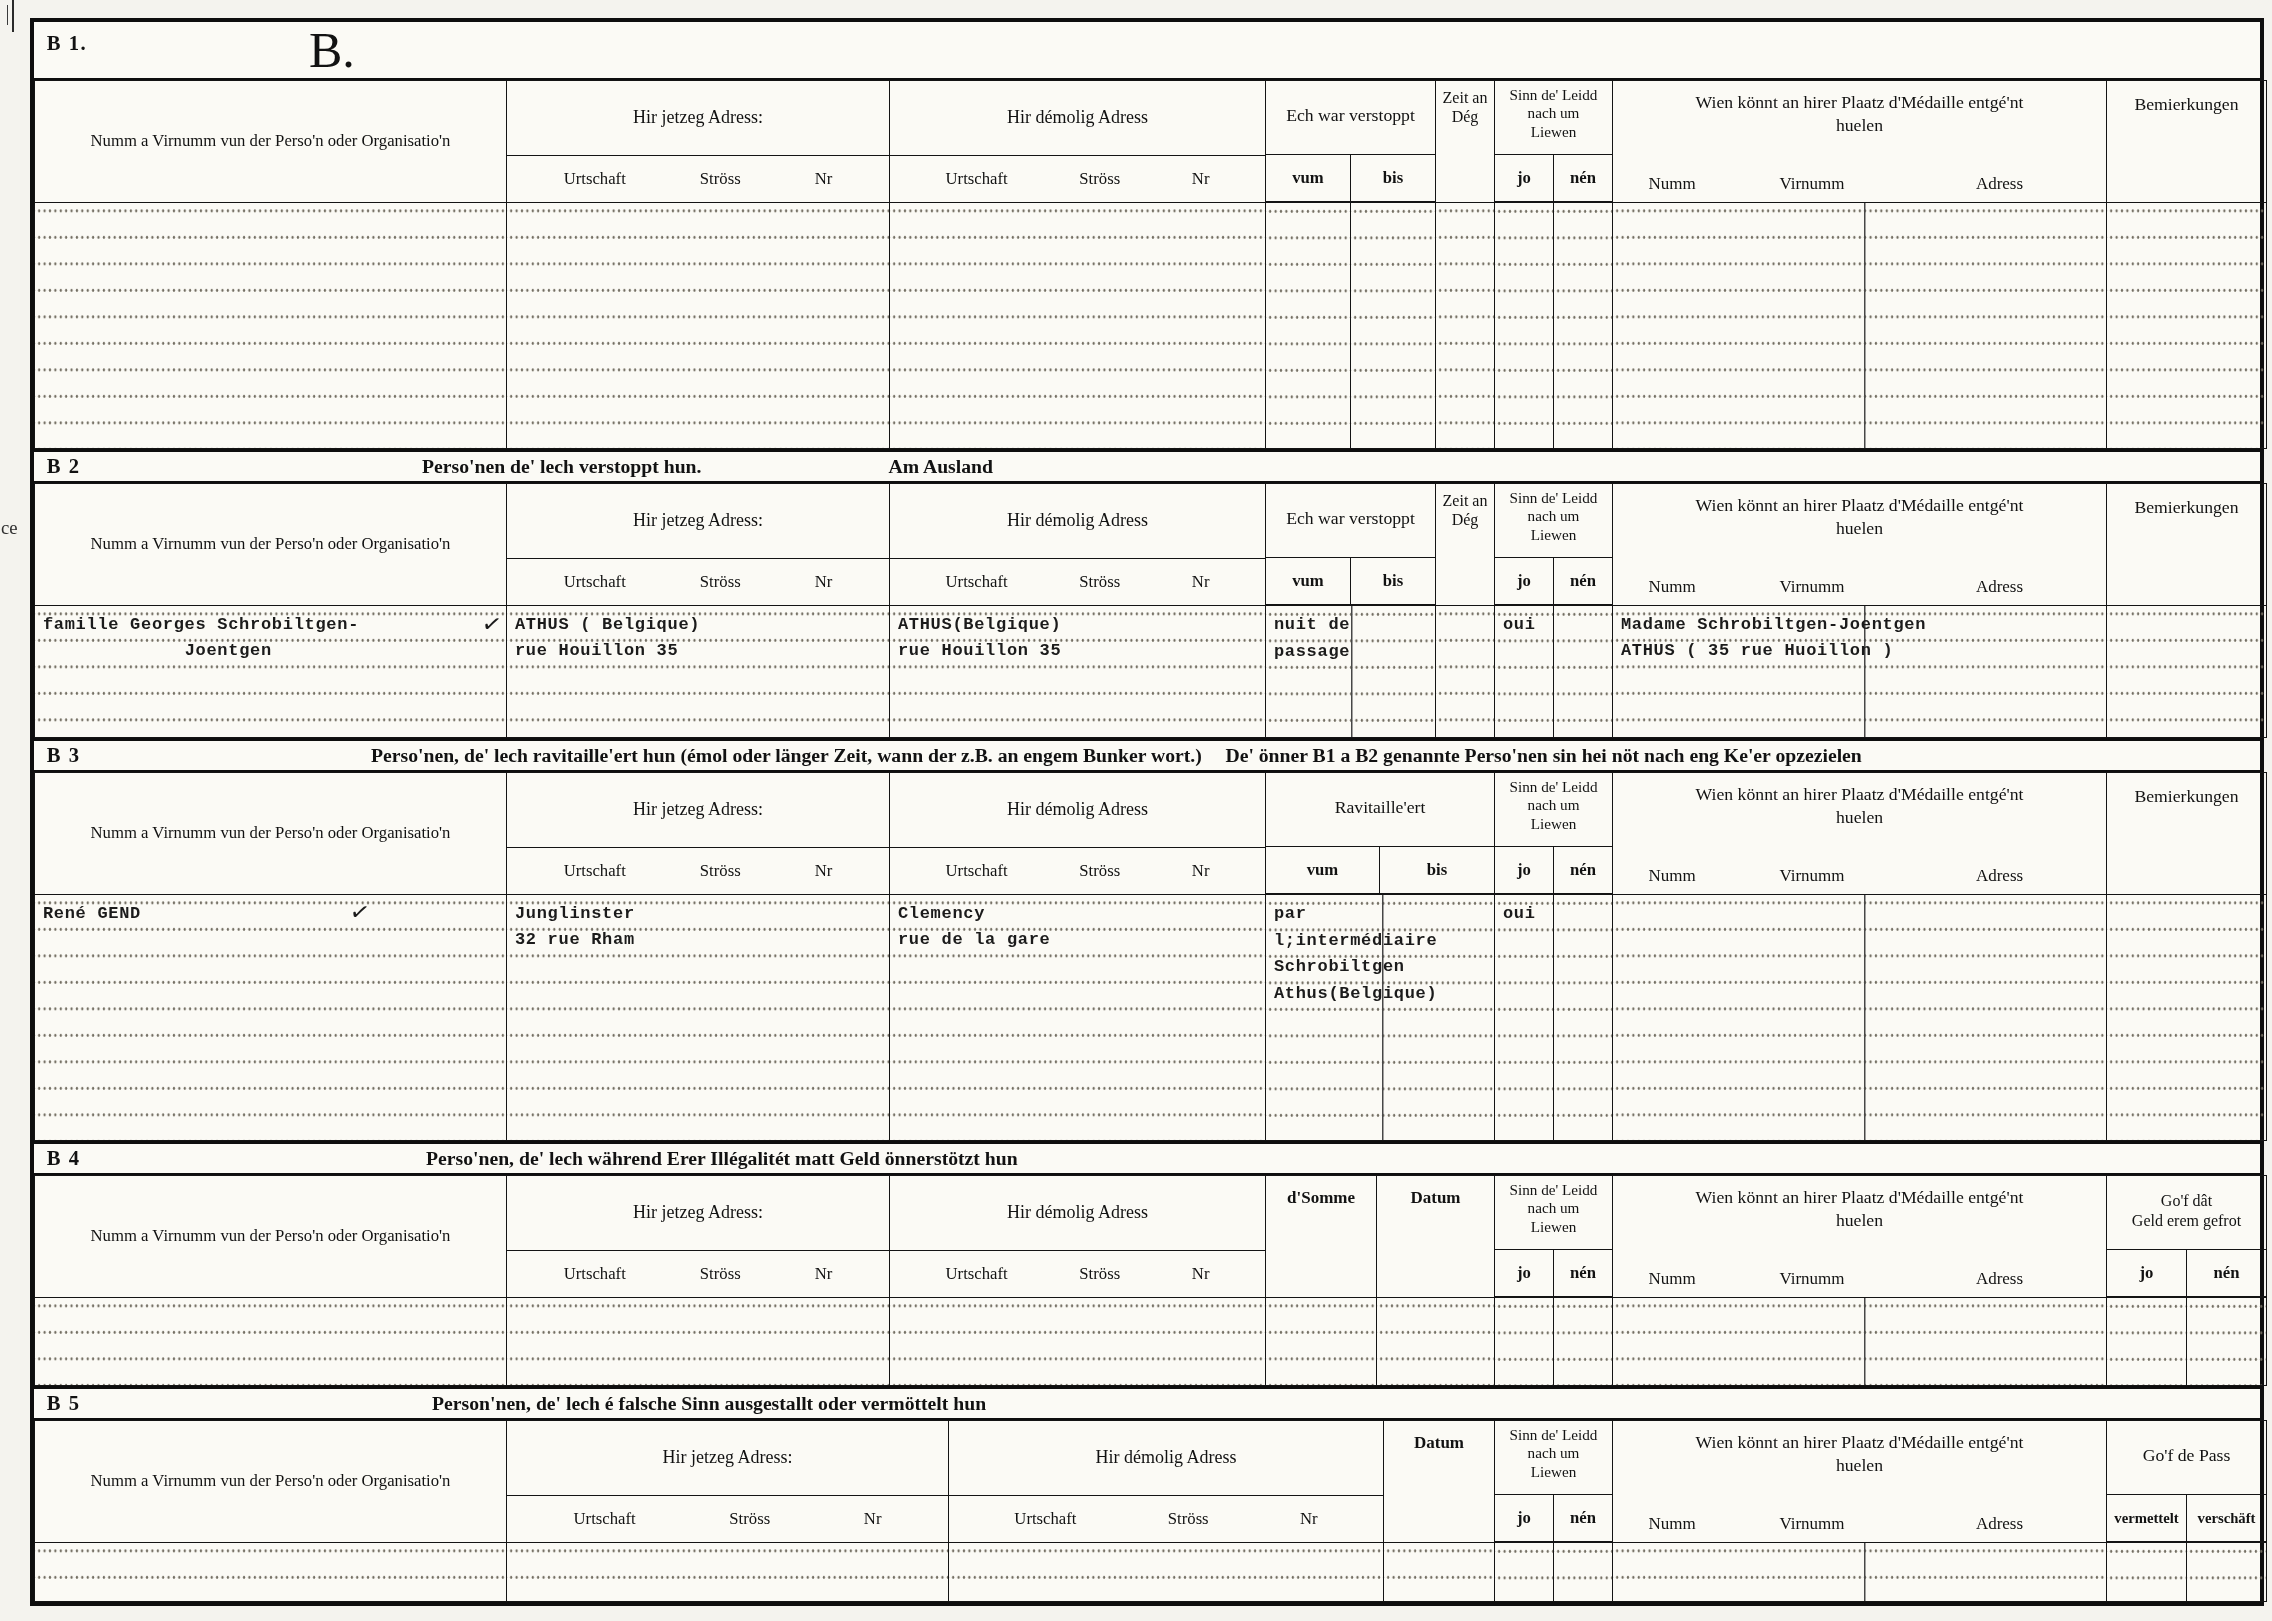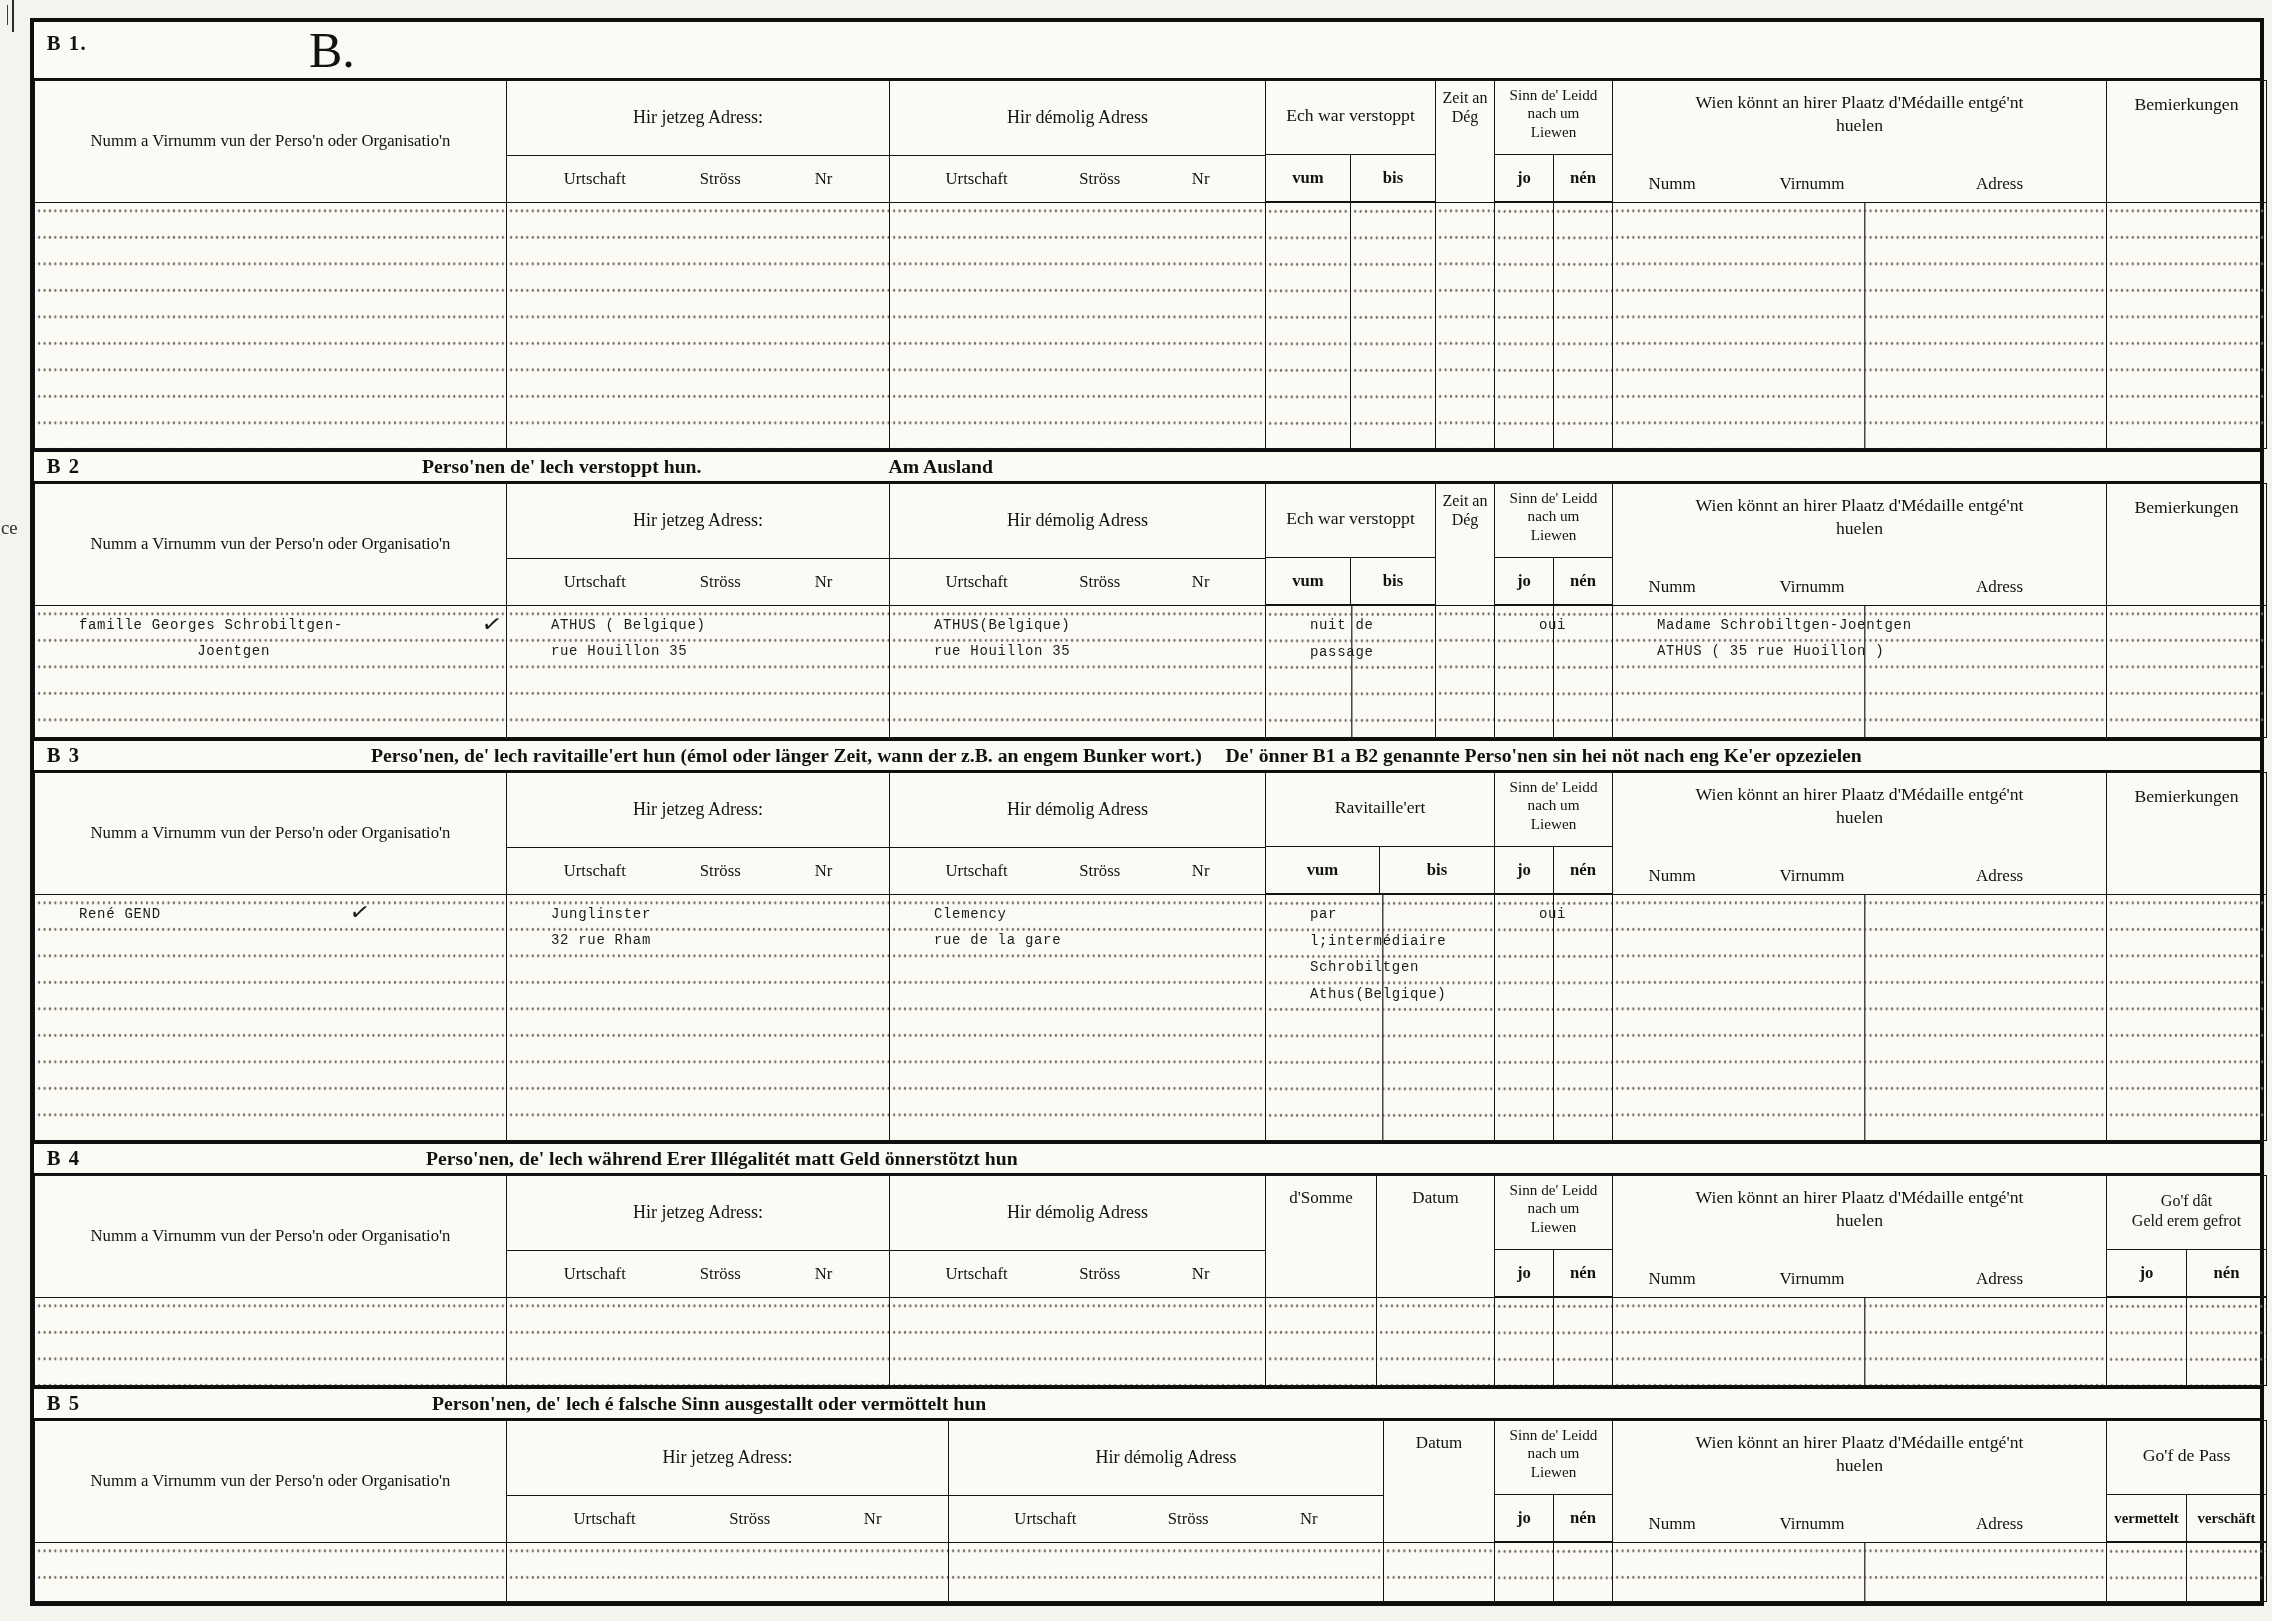--- a/index.html
+++ b/index.html
@@ -46,41 +46,41 @@
   .addr{height:121px;display:flex;flex-direction:column;}
   .addr-t{flex:1;display:flex;align-items:center;justify-content:center;font-size:18px;border-bottom:1px solid #141414;}
   .addr-s{height:46px;display:flex;align-items:center;justify-content:space-around;font-size:16.7px;padding:0 19.7px;}
   .wien{height:121px;display:flex;flex-direction:column;justify-content:space-between;padding:10.8px 0 7.9px;}
   .wien-t{max-width:334px;margin:0 auto;text-align:center;font-size:17.7px;line-height:22.6px;}
   .wien-s{display:grid;grid-template-columns:118px 162px 1fr;font-size:17px;}
   .wien-s span{text-align:center;}
   .zeitwrap{padding-top:6.9px;text-align:center;font-size:16px;line-height:19.7px;}
   .sinnwrap{max-width:98px;margin:0 auto;text-align:center;font-size:15.2px;line-height:18.7px;padding-top:4.9px;}
   .bemwrap{padding-top:13.8px;text-align:center;font-size:17.7px;}
-  .topwrap{padding-top:12.8px;text-align:center;font-size:17px;}
+  .topwrap{padding-top:12.8px;text-align:center;font-size:17px;font-weight:bold;}
 
   
   tr.tb-b1{height:246px;} tr.tb-b2{height:132px;} tr.tb-b3{height:246px;}
   tr.tb-b4{height:88px;} tr.tb-b5{height:59px;}
   td.dots{
     background-image:radial-gradient(circle,#6f6a5e 1px,rgba(0,0,0,0) 1.5px);
     background-size:5.4px 26.5px;background-position:1px 21.6px;background-repeat:repeat;
   }
   td.vline{
     background-image:linear-gradient(to right,#474747,#474747),
                      radial-gradient(circle,#6f6a5e 1px,rgba(0,0,0,0) 1.5px);
     background-size:1.5px 100%,5.4px 26.5px;
     background-position:51% 0,1px 21.6px;
     background-repeat:no-repeat,repeat;
   }
   td.tw{padding:5.9px 3.9px 0 7.9px;}
   .txt{
     font-family:"Liberation Mono","DejaVu Sans Mono",monospace;
-    font-size:14px;line-height:26.5px;letter-spacing:0.7px;font-weight:400;
-    color:#1b1b1b;white-space:pre-wrap;display:block;margin-left:36px;
+    font-size:17px;line-height:26.5px;letter-spacing:0.7px;font-weight:700;
+    color:#1b1b1b;white-space:pre-wrap;display:block;
   }
   .rel{position:relative;}
   .check{
     position:absolute;font-size:23.6px;font-weight:bold;color:#1b1b1b;
     transform:rotate(10deg);font-family:"DejaVu Sans",sans-serif;
   }
   .check-b2{right:3.9px;top:3.9px;}
   .check-b3{left:315px;top:2.9px;}
 
   

